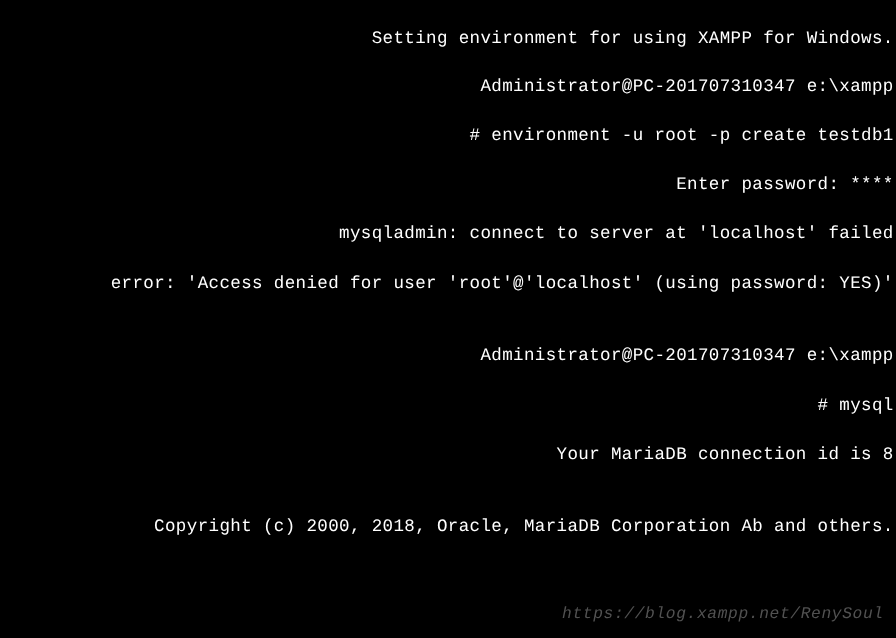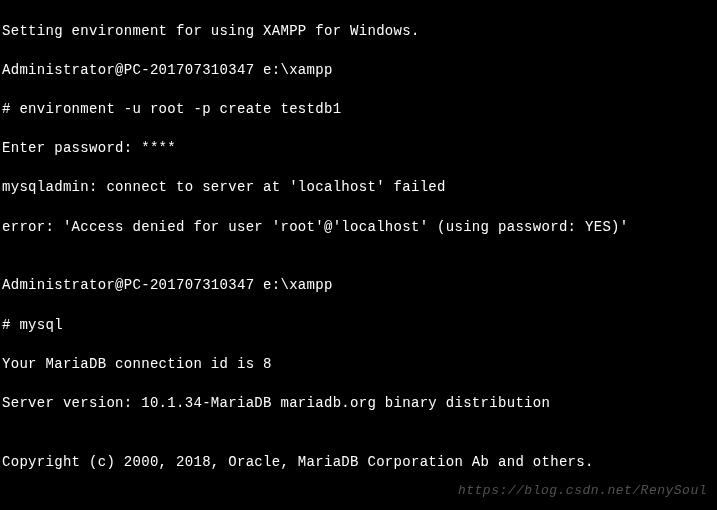--- a/index.html
+++ b/index.html
@@ -18,20 +18,21 @@
       padding: 2px;
       position: relative;
       overflow: hidden;
     }
     .terminal {
       white-space: pre;
       letter-spacing: 0.3px;
     }
     .line {
       display: block;
+      text-align: right;
     }
     .watermark {
       position: absolute;
       bottom: 10px;
       right: 10px;
       color: #666;
       font-size: 13px;
       font-style: italic;
       letter-spacing: 0.5px;
       opacity: 0.8;
@@ -44,31 +45,30 @@
 <span class="line">Setting environment for using XAMPP for Windows.</span>
 <span class="line">Administrator@PC-201707310347 e:\xampp</span>
 <span class="line"># environment -u root -p create testdb1</span>
 <span class="line">Enter password: ****</span>
 <span class="line">mysqladmin: connect to server at 'localhost' failed</span>
 <span class="line">error: 'Access denied for user 'root'@'localhost' (using password: YES)'</span>
 <span class="line"></span>
 <span class="line">Administrator@PC-201707310347 e:\xampp</span>
 <span class="line"># mysql</span>
 <span class="line">Your MariaDB connection id is 8</span>
-<span class="line">Server version: 10.1.34-MariaDB mariadb.org binary distribution</span>
 <span class="line"></span>
 <span class="line">Copyright (c) 2000, 2018, Oracle, MariaDB Corporation Ab and others.</span>
 <span class="line"></span>
 
 <span class="line"></span>
 
 
 
 
 
 
 
 
 <span class="line"></span>
 
 </div>
 
-<div class="watermark">https://blog.csdn.net/RenySoul</div>
+<div class="watermark">https://blog.xampp.net/RenySoul</div>
 
 </body></html>

